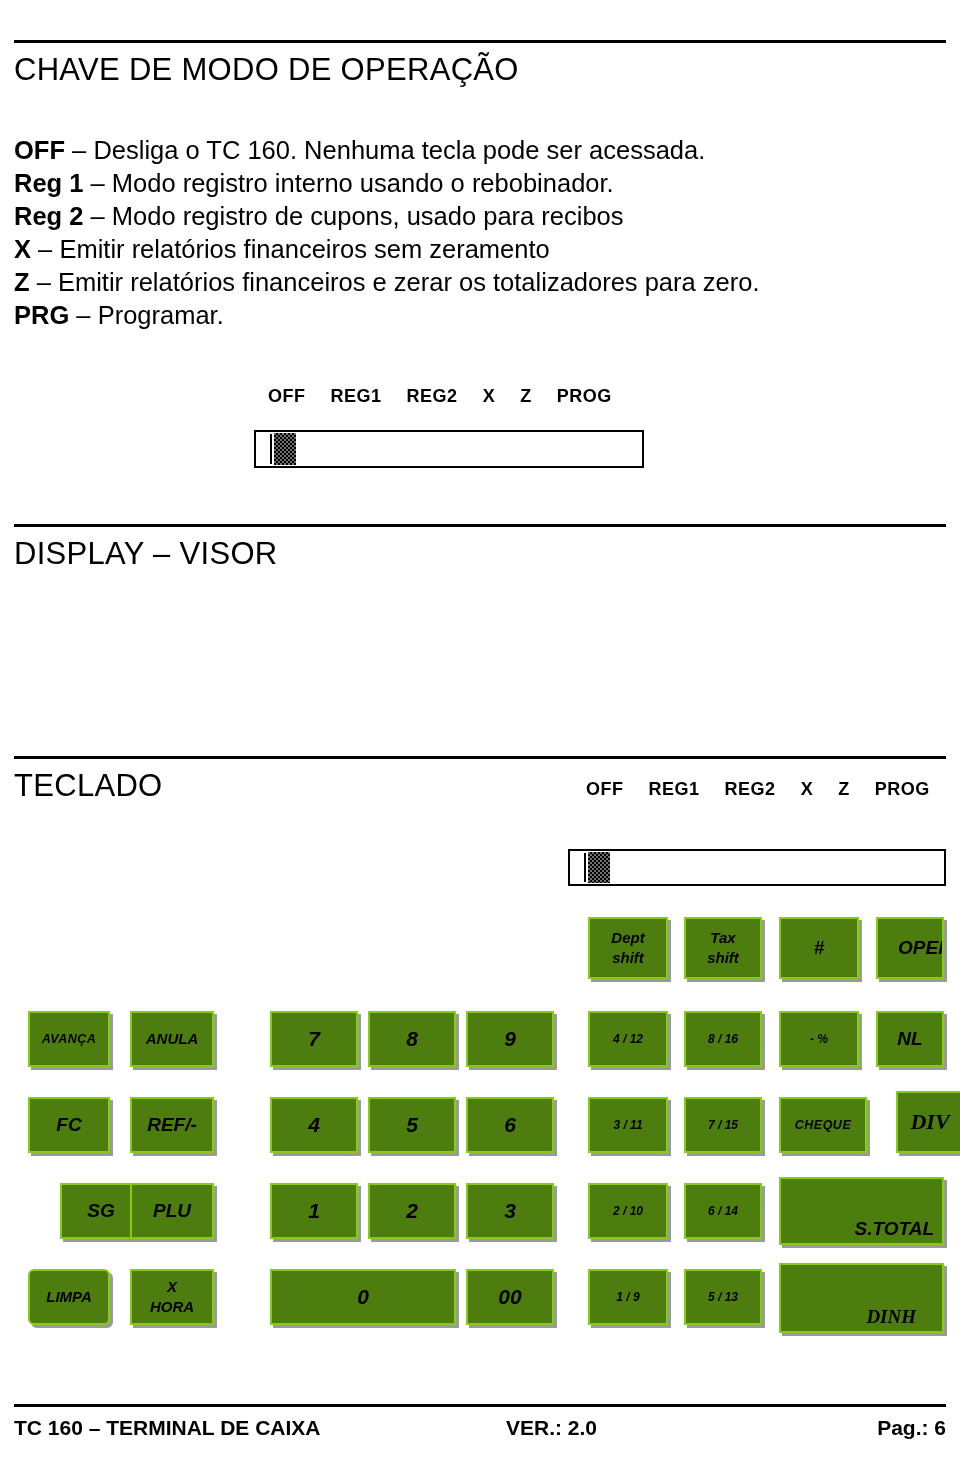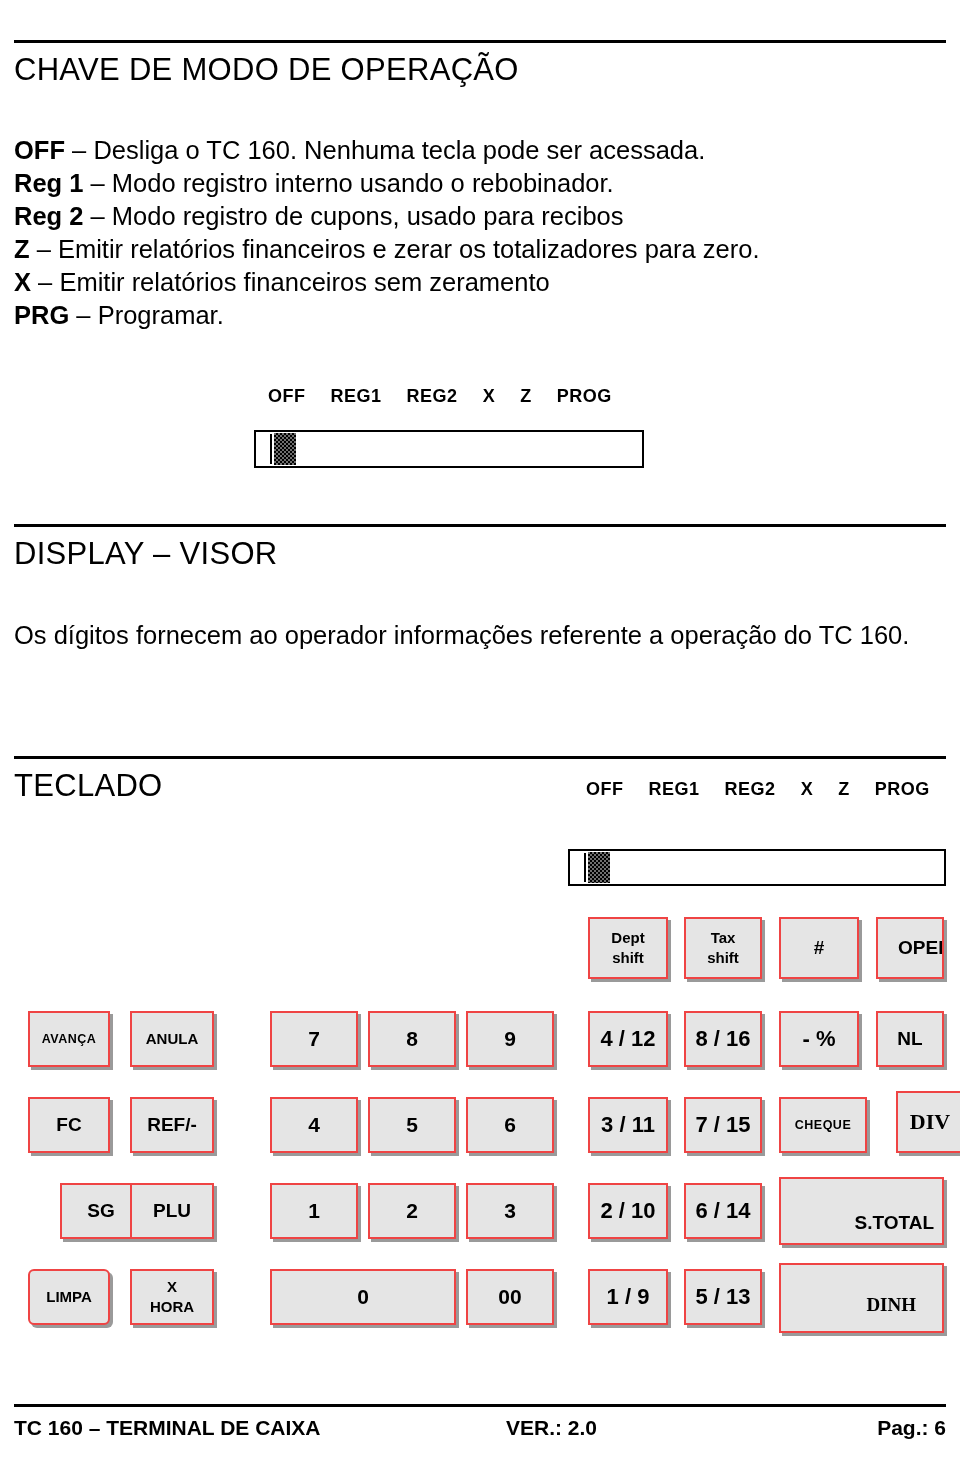--- a/index.html
+++ b/index.html
@@ -104,39 +104,40 @@
   .kb {
     position: absolute;
     left: 14px;
     top: 905px;
     width: 932px;
     height: 440px;
   }
   .key {
     position: absolute;
     box-sizing: border-box;
-    border: 2px solid #ef4444;
-    background: #e5e5e5;
+    border: 2px solid #84cc16;
+    background: #4d7c0f;
     box-shadow: 3px 3px 0 0 #9a9a9a;
     display: flex;
     align-items: center;
     justify-content: center;
     text-align: center;
     font-weight: bold;
     font-size: 19px;
     line-height: 20px;
     overflow: hidden;
+    font-style: italic;
   }
   .key.two-line { flex-direction: column; }
   .key.tiny { font-size: 12.5px; letter-spacing: 0.5px; }
   .key.small { font-size: 15px; }
   .key.serif { font-family: "Liberation Serif", serif; font-size: 22px; }
   .key.serif-sm { font-family: "Liberation Serif", serif; font-size: 19px; }
   .key.num { font-size: 21px; }
-  .key.numsm { font-size: 22px; }
+  .key.numsm { font-size: 12px; }
 
   
   .footer {
     position: absolute;
     left: 14px;
     top: 1416px;
     width: 932px;
     font-size: 21px;
     font-weight: bold;
   }
@@ -163,28 +164,28 @@
       <b>Reg 1</b>
       <span>–</span>
       <span>Modo registro interno usando o rebobinador.</span>
     </div>
     <div class="row">
       <b>Reg 2</b>
       <span>–</span>
       <span>Modo registro de cupons, usado para recibos</span>
     </div>
     <div class="row">
+      <b>X</b>
+      <span>–</span>
+      <span>Emitir relatórios financeiros sem zeramento</span>
+    </div>
+    <div class="row">
       <b>Z</b>
       <span>–</span>
       <span>Emitir relatórios financeiros e zerar os totalizadores para zero.</span>
-    </div>
-    <div class="row">
-      <b>X</b>
-      <span>–</span>
-      <span>Emitir relatórios financeiros sem zeramento</span>
     </div>
     <div class="row">
       <b>PRG</b>
       <span>–</span>
       <span>Programar.</span>
     </div>
   </div>
 
   <div class="modelabels" style="left:268px; top:386px;">
     <span>OFF</span>
@@ -201,21 +202,20 @@
   </div>
 
   <div class="switchbar" style="left:254px; top:430px; width:390px; height:38px;">
     <div class="slot"></div>
     <div class="knob"></div>
   </div>
 
   <div class="rule" style="left:14px; top:524px; width:932px;"></div>
   <div class="h1" style="left:14px; top:536px;">DISPLAY – VISOR</div>
 
-  <div class="para" style="left:14px; top:618px; width:930px;">Os dígitos fornecem ao operador informações referente a operação do TC 160.</div>
 
   <div class="rule" style="left:14px; top:756px; width:932px;"></div>
   <div class="h1" style="left:14px; top:768px;">TECLADO</div>
 
   <div class="modelabels" style="left:586px; top:779px;">
     <span>OFF</span>
     <span style="width:14px"></span>
     <span>REG1</span>
     <span style="width:14px"></span>
     <span>REG2</span>
@@ -319,21 +319,21 @@
     </div>
     <div class="key num" style="left:452px; top:278px; width:88px; height:56px;">
       <span>3</span>
     </div>
     <div class="key numsm" style="left:574px; top:278px; width:80px; height:56px;">
       <span>2 / 10</span>
     </div>
     <div class="key numsm" style="left:670px; top:278px; width:78px; height:56px;">
       <span>6 / 14</span>
     </div>
-    <div class="key" style="left:765px; top:272px; width:165px; height:68px; justify-content:flex-end; padding-right:8px; align-items:flex-end; padding-bottom:10px;">
+    <div class="key" style="left:765px; top:272px; width:165px; height:68px; justify-content:flex-end; padding-right:8px; align-items:flex-end; padding-bottom:4px;">
       <span>S.TOTAL</span>
     </div>
 
     <div class="key small" style="left:14px; top:364px; width:82px; height:56px;border-radius:6px;">
       <span>LIMPA</span>
     </div>
     <div class="key two-line small" style="left:116px; top:364px; width:84px; height:56px;">
       <span>X</span>
       <span>HORA</span>
     </div>
@@ -342,21 +342,21 @@
     </div>
     <div class="key num" style="left:452px; top:364px; width:88px; height:56px;">
       <span>00</span>
     </div>
     <div class="key numsm" style="left:574px; top:364px; width:80px; height:56px;">
       <span>1 / 9</span>
     </div>
     <div class="key numsm" style="left:670px; top:364px; width:78px; height:56px;">
       <span>5 / 13</span>
     </div>
-    <div class="key serif-sm" style="left:765px; top:358px; width:165px; height:70px; justify-content:flex-end; padding-right:26px; align-items:flex-end; padding-bottom:16px;">
+    <div class="key serif-sm" style="left:765px; top:358px; width:165px; height:70px; justify-content:flex-end; padding-right:26px; align-items:flex-end; padding-bottom:4px;">
       <span>DINH</span>
     </div>
   </div>
 
   <div class="rule" style="left:14px; top:1404px; width:932px;"></div>
   <div class="footer">
     <span class="left">TC 160 – TERMINAL DE CAIXA</span>
     <span class="mid">VER.: 2.0</span>
     <span class="right">Pag.:  6</span>
   </div>

